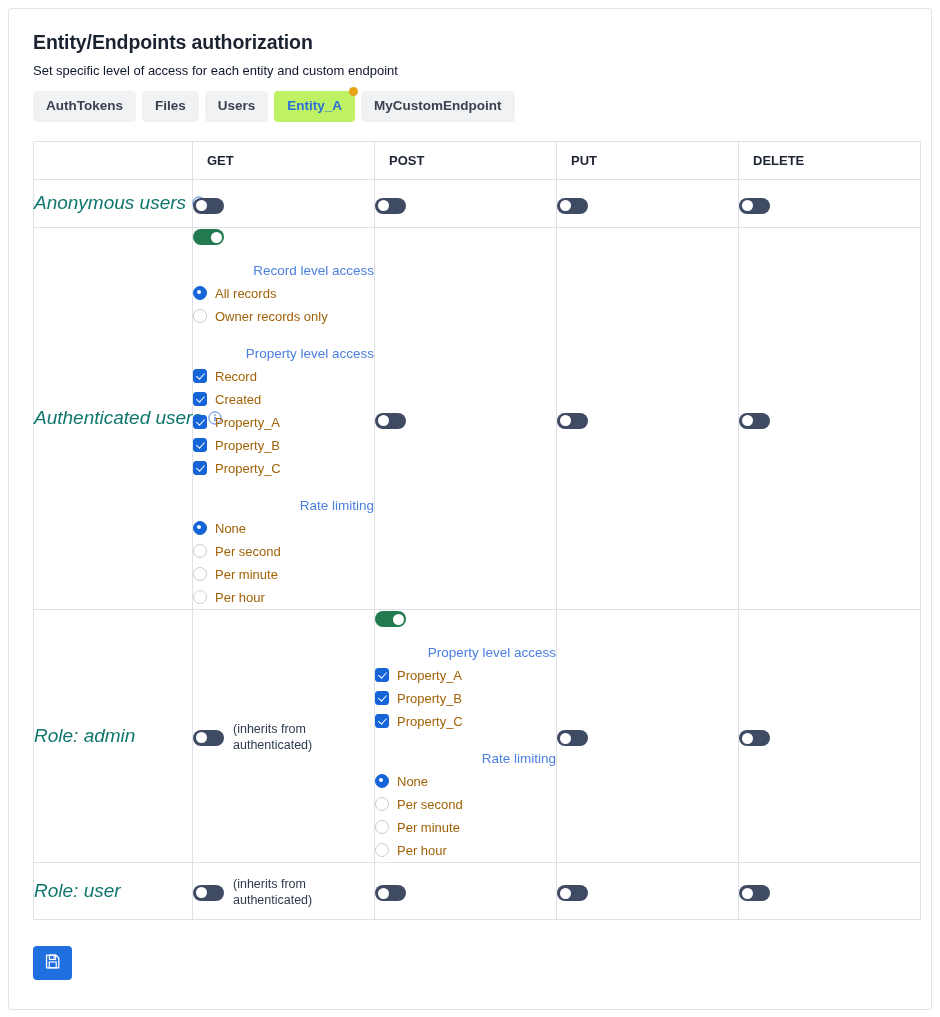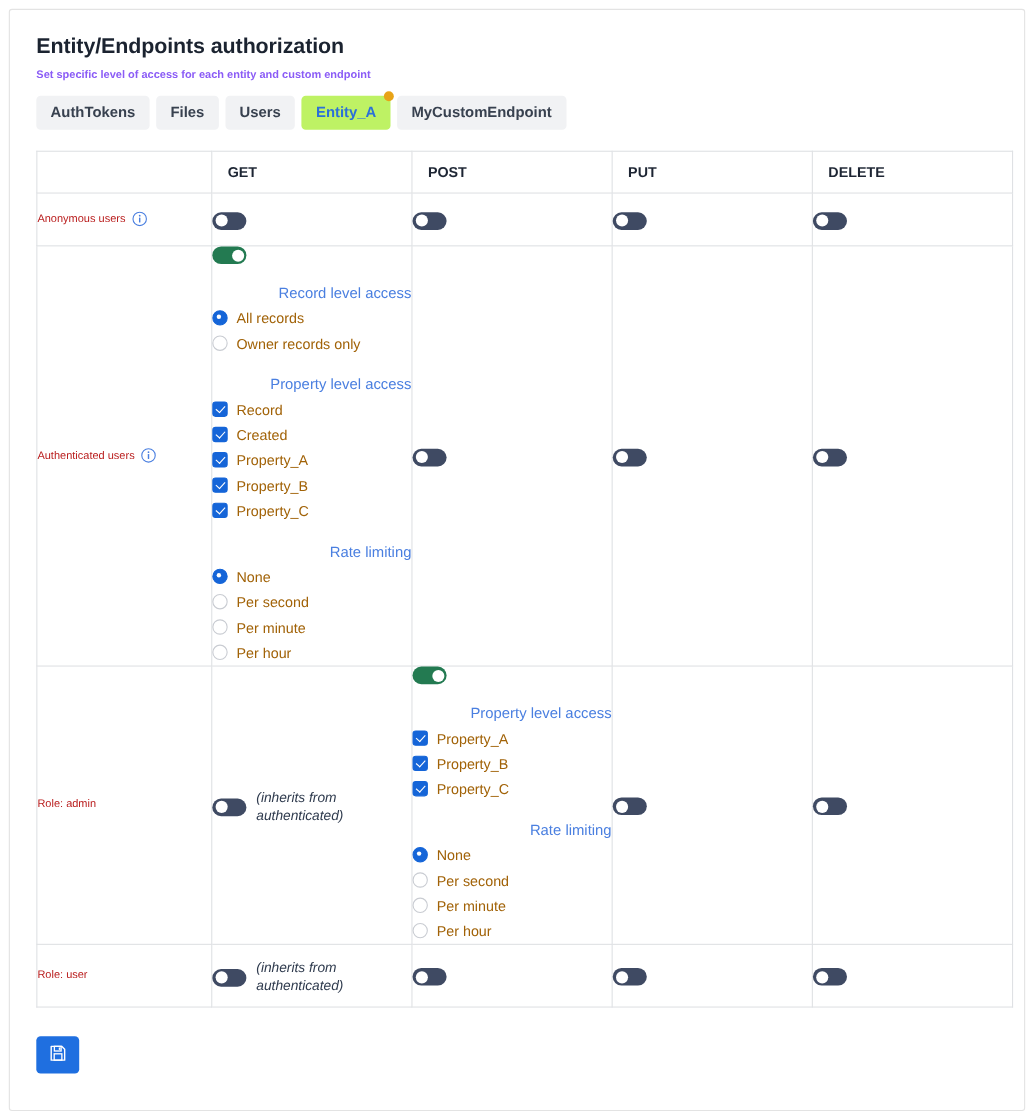--- a/index.html
+++ b/index.html
@@ -22,23 +22,23 @@
   .inner { padding: 18px 18px 0 18px; }
 
   .page-title {
     font-size: 19.5px;
     font-weight: 700;
     color: #1b2330;
     margin: 4px 0 0 6px;
     letter-spacing: -0.1px;
   }
   .page-subtitle {
-    font-size: 10px;
-    font-weight: 700;
-    color: #8b5cf6;
+    font-size: 13px;
+    font-weight: 400;
+    color: #0f172a;
     margin: 9px 0 0 6px;
   }
 
   .tabs {
     display: flex;
     align-items: flex-start;
     gap: 6px;
     margin: 13px 0 0 6px;
   }
   .tab {
@@ -84,36 +84,37 @@
     text-align: left;
     font-size: 13px;
     font-weight: 700;
     color: #1d2533;
     padding: 0 0 0 14px;
   }
   table.auth thead th.blank { border-top-color: #dfe1e4; }
 
   td.rowlabel {
     padding: 0 0 0 8px;
-    font-size: 10px;
-    color: #b91c1c;
+    font-size: 19px;
+    color: #0f766e;
     white-space: nowrap;
+    font-style: italic;
   }
   .labelwrap { display: flex; align-items: center; gap: 6px; }
 
   .info-icon {
     display: inline-flex;
     align-items: center;
     justify-content: center;
     width: 14px; height: 14px;
     flex: 0 0 14px;
   }
 
   td.cell { padding: 9px 10px 11px 14px; vertical-align: top; }
-  td.cell.mid { vertical-align: middle; padding-top: 4px; padding-bottom: 0; font-style: italic; }
+  td.cell.mid { vertical-align: middle; padding-top: 4px; padding-bottom: 0; }
 
   
   .toggle {
     position: relative;
     display: inline-block;
     width: 31px; height: 16px;
     border-radius: 8px;
     background: #3f4a63;
     vertical-align: middle;
     cursor: pointer;

